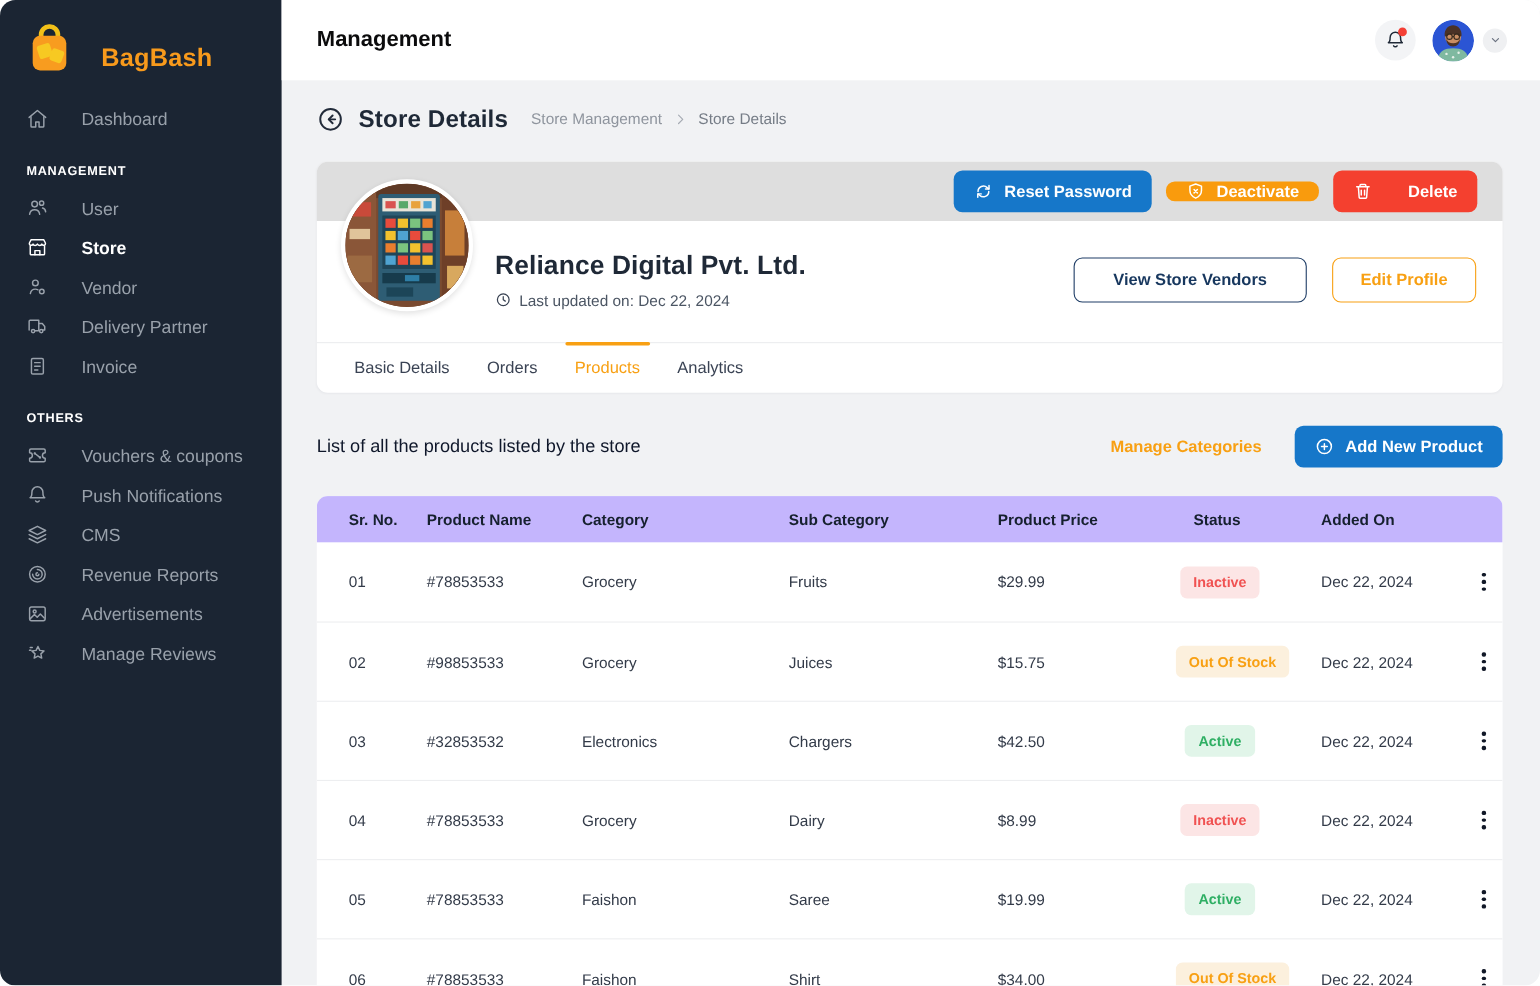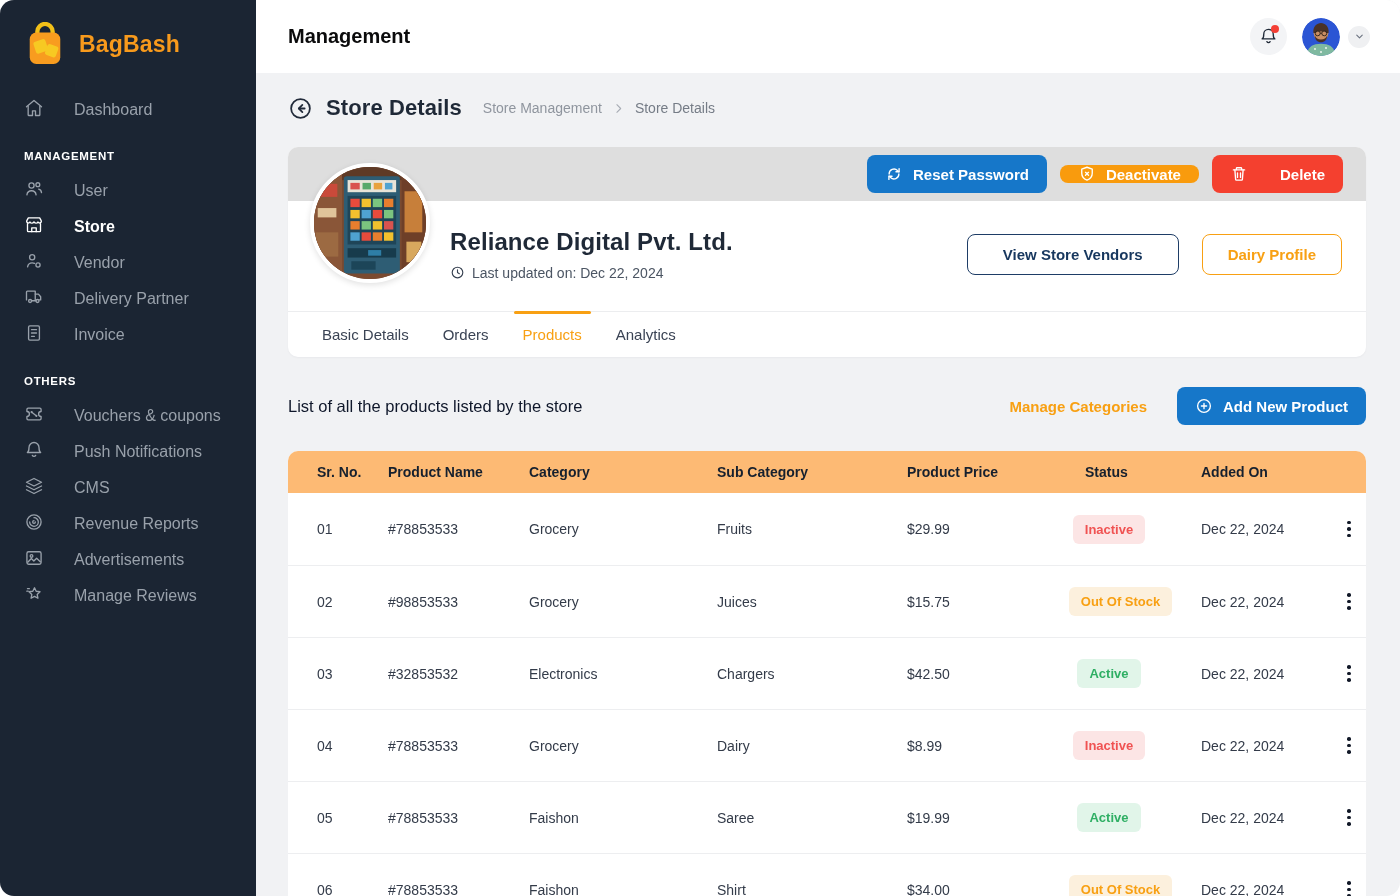--- a/index.html
+++ b/index.html
@@ -1,21 +1,21 @@
 <!DOCTYPE html>
 <html><head>
 <meta charset="utf-8">
 <style>
   * { box-sizing: border-box; margin: 0; padding: 0; }
   html,body { width:1400px; height:896px; font-family:"Liberation Sans", sans-serif; background:#fff; }
   .app { position:relative; width:1400px; height:896px; overflow:hidden; background:#F1F2F4; border-radius:14px; }
 
   
   .sidebar { position:absolute; left:0; top:0; width:256px; height:100%; background:#1B2533; padding:22px 24px; }
-  .logo-row { display:flex; align-items:center; gap:13px; margin-bottom:34px; }
+  .logo-row { display:flex; align-items:flex-end; gap:26px; margin-bottom:34px; }
   .logo-text { font-size:23px; font-weight:800; color:#F89A1C; letter-spacing:.2px; }
   .nav-item { display:flex; align-items:center; gap:30px; color:#99A1AB; font-size:16px; margin-bottom:16px; height:20px; cursor:pointer; }
   .nav-item svg { width:20px; height:20px; flex:0 0 20px; }
   .nav-item.active { color:#FFFFFF; font-weight:600; }
   .nav-section-label { font-size:11.5px; font-weight:700; color:#FFFFFF; letter-spacing:.7px; margin:30px 0 19px; }
   .nav-group-first { margin-top:10px; }
 
   
   .main { position:absolute; left:256px; top:0; right:0; height:100%; }
   .topbar { height:73px; background:#FFFFFF; display:flex; align-items:center; padding:0 30px 0 32px; }
@@ -62,21 +62,21 @@
   .tab.active::before { content:''; position:absolute; top:-1px; left:-9px; right:-9px; height:3px; background:#F8A013; border-radius:2px; }
 
   
   .products-header { display:flex; align-items:center; margin-top:30px; }
   .products-heading { font-size:16.5px; font-weight:400; color:#0F172A; }
   .products-header-right { margin-left:auto; display:flex; align-items:center; gap:30px; }
   .link-orange { color:#F8A013; font-size:15px; font-weight:600; cursor:pointer; }
 
   .table-card { margin-top:26px; background:#FFFFFF; border-radius:10px 10px 0 0; overflow:hidden; }
   .tgrid { display:grid; grid-template-columns:71px 141px 188px 190px 178px 116px 132px 1fr; align-items:center; padding-left:29px; }
-  .thead { height:42px; background:#fdba74; }
+  .thead { height:42px; background:#c4b5fd; }
   .th { font-size:14px; font-weight:700; color:#16202E; }
   .tr { height:72px; border-top:1px solid #EDEEF0; }
   .tr:first-of-type { border-top:none; }
   .td { font-size:14px; color:#333B49; }
   .badge-wrap { width:92px; margin-left:-22px; display:flex; justify-content:center; }
   .badge { display:inline-block; padding:7px 12px; border-radius:6px; font-size:13px; font-weight:600; white-space:nowrap; }
   .st-active { background:#E1F5E9; color:#2FAF64; }
   .st-inactive { background:#FCE5E5; color:#F05252; }
   .st-out-of-stock { background:#FCF0DD; color:#F8A013;margin-left:23px; }
   .td-kebab { display:flex; justify-content:flex-start; padding-left:8px; }
@@ -344,21 +344,21 @@
             <div class="store-meta">
               <svg viewBox="0 0 24 24" fill="none" stroke="currentColor" stroke-width="1.8" stroke-linecap="round" stroke-linejoin="round">
                 <circle cx="12" cy="12" r="8.5"></circle>
                   <path d="M12 7.5V12l3 2"></path>
               </svg>
               <span>Last updated on: Dec 22, 2024</span>
             </div>
           </div>
           <div class="store-body-actions">
             <button class="btn-outline-navy">View Store Vendors</button>
-            <button class="btn-outline-orange">Dairy Profile</button>
+            <button class="btn-outline-orange">Edit Profile</button>
           </div>
         </div>
 
         <div class="tabs">
 
         <div class="tab">
               <span>Basic Details</span>
             </div>
             <div class="tab">
               <span>Orders</span>

